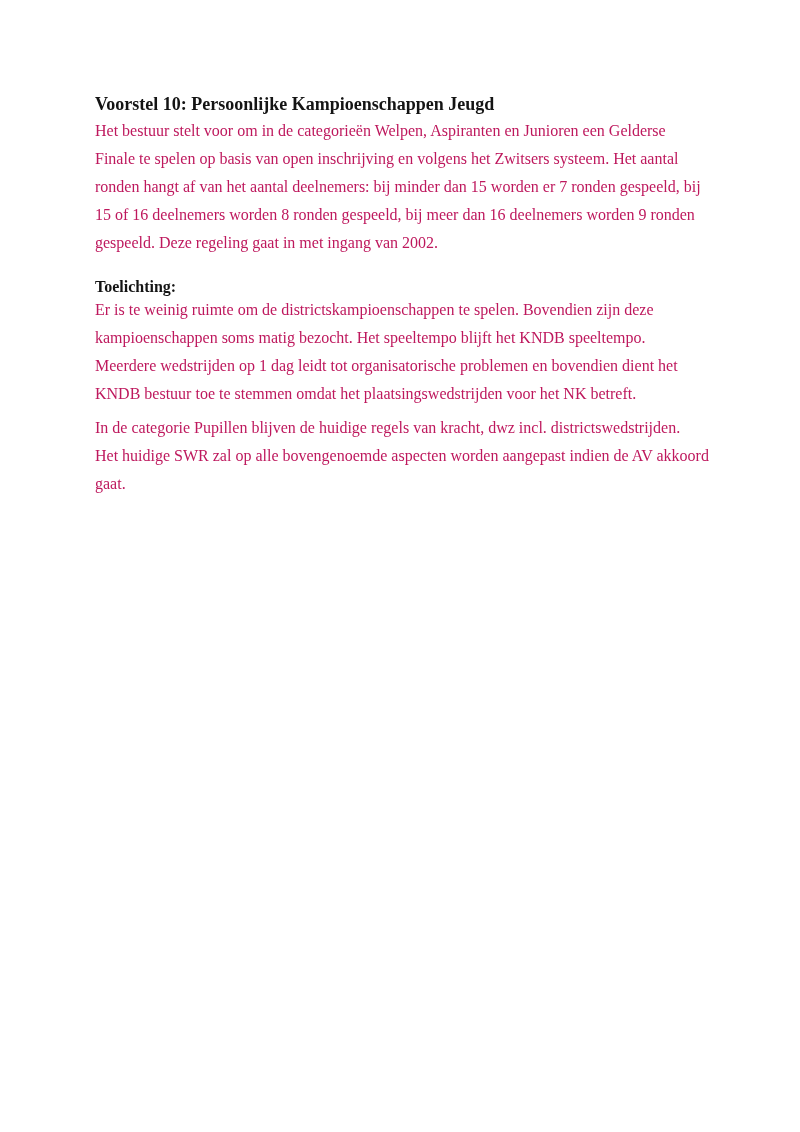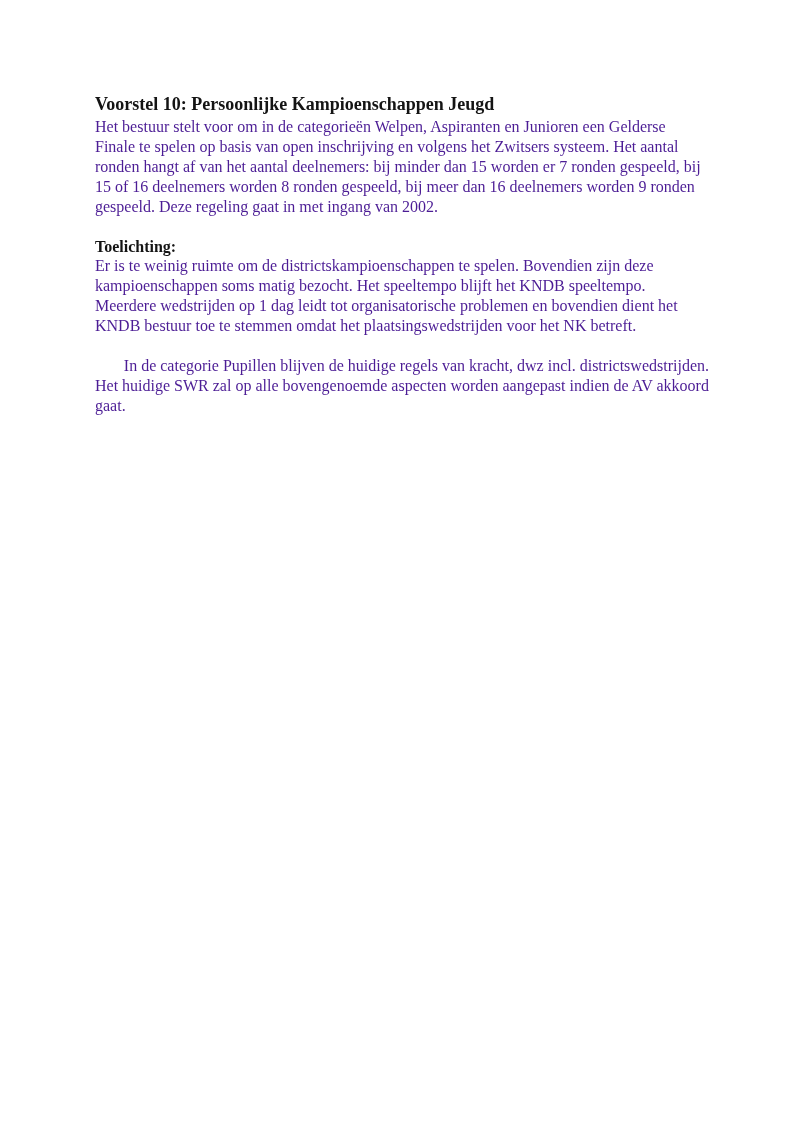--- a/index.html
+++ b/index.html
@@ -26,34 +26,33 @@
   }
   .doc-title {
     font-size: 18px;
     line-height: 22px;
     font-weight: bold;
     margin: 0 0 2px 0;
     color: #141414;
   }
   .para {
     font-size: 16px;
-    line-height: 20px;
+    line-height: 28px;
     margin: 0;
-    color: #4c1d95;
+    color: #be185d;
   }
   .section-heading {
     font-size: 16px;
     line-height: 19.5px;
     font-weight: bold;
     margin: 19.5px 0 0 0;
     color: #141414;
   }
   .para-pupillen {
-    margin-top: 20px;
-    text-align: right;
+    margin-top: 6px;
   }
   .para-swr {
   }
 </style>
 </head>
 <body>
 
 <div class="page">
   <div class="content">
     <h1 class="doc-title">Voorstel 10: Persoonlijke Kampioenschappen Jeugd</h1>

